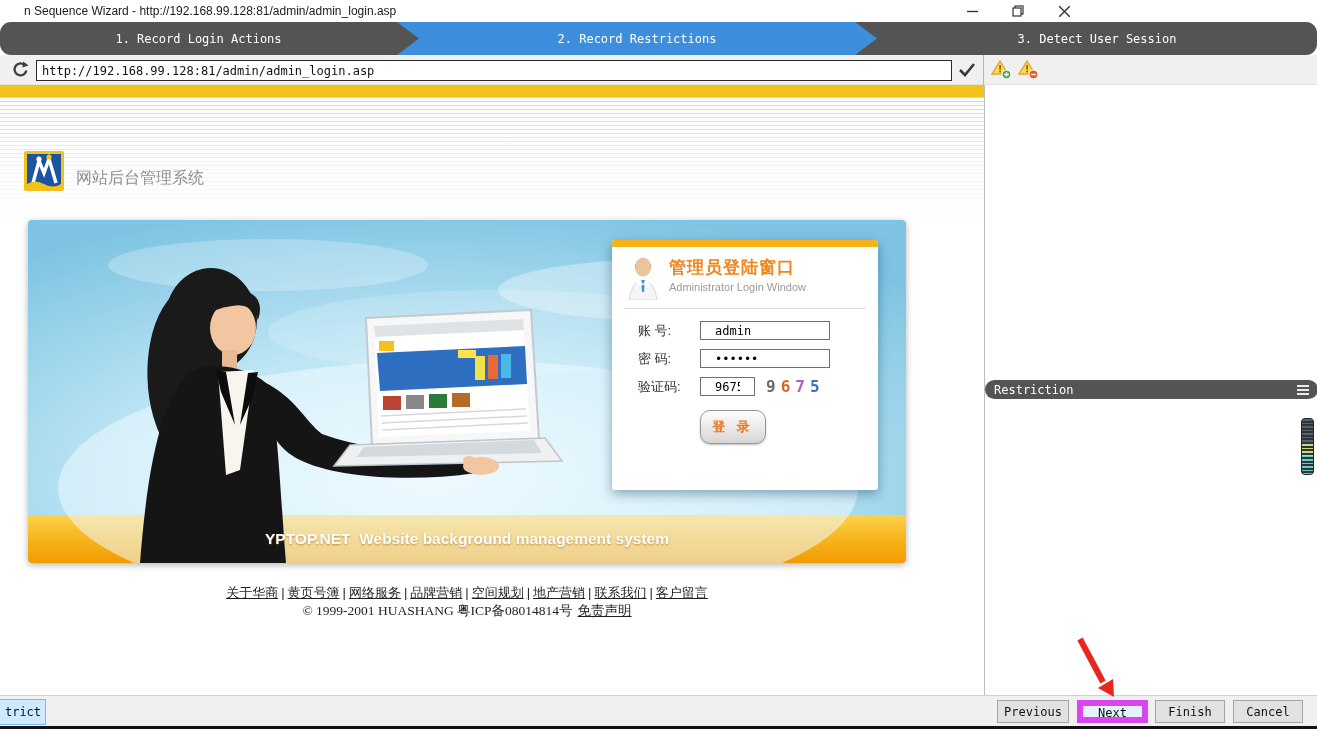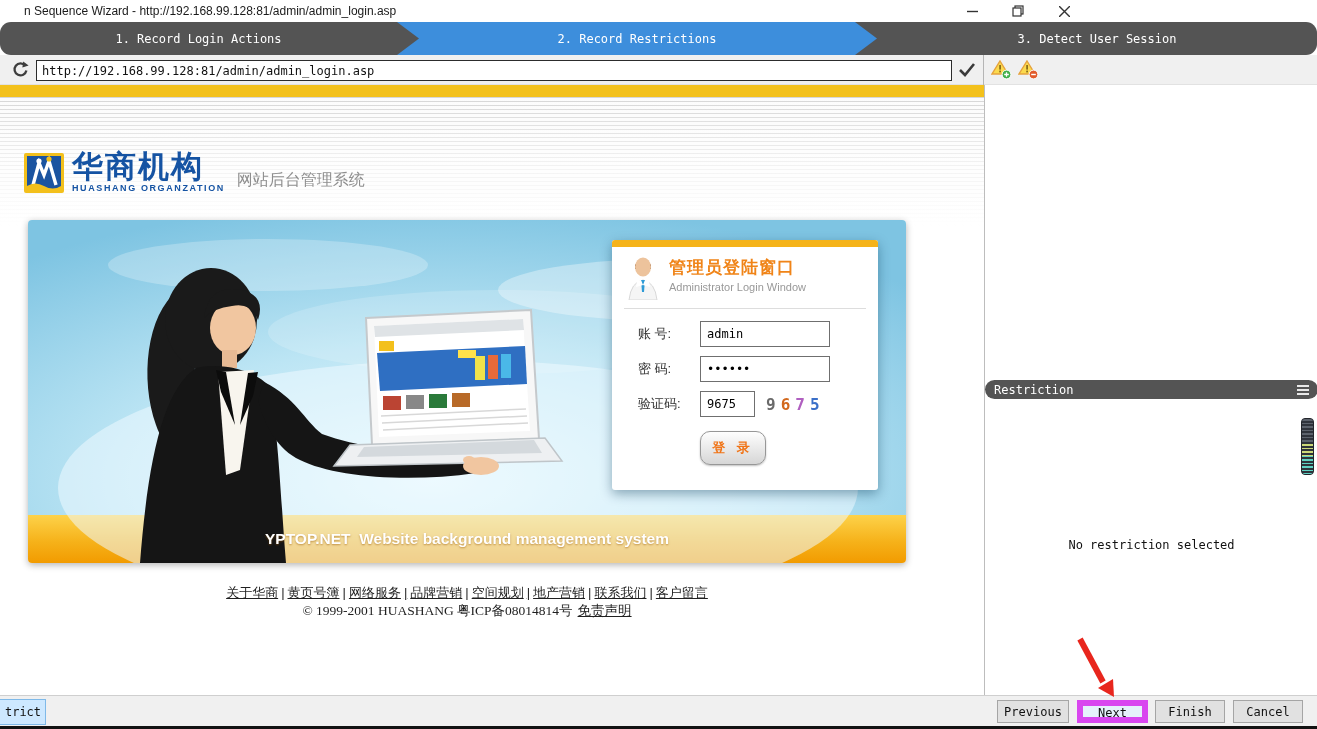--- a/index.html
+++ b/index.html
@@ -73,21 +73,21 @@
     background:#fff; border-radius:3px; box-shadow:0 4px 12px rgba(0,50,80,.4); }
   .card-accent { height:7px; background:#f5b31a; border-radius:3px 3px 0 0; }
   .card-header { display:flex; align-items:flex-start; padding:9px 12px 6px 14px; }
   .card-titles { margin-left:9px; }
   .card-title-cn { font-size:17px; font-weight:bold; color:#f08418; letter-spacing:1px; }
   .card-title-en { font-size:11px; color:#999; margin-top:2px; }
   .card-hr { border:none; border-top:1px solid #ddd; margin:2px 12px 0; }
   .card-form { padding:12px 0 0 26px; font-size:13px; color:#333; }
   .frow { display:flex; align-items:center; margin-bottom:9px; }
   .flabel { width:62px; }
-  .fin { height:26px; border:1px solid #6f6f6f; font-size:12px; padding:0 6px;
+  .fin { height:19px; border:1px solid #6f6f6f; font-size:12px; padding:0 14px;
     font-family:"DejaVu Sans Mono","Liberation Mono",monospace; }
   .fin-wide { width:130px; } .fin-captcha { width:55px; }
   .captcha-digits { margin-left:11px; font-size:16px; font-weight:bold; letter-spacing:5px;
     font-family:"DejaVu Sans Mono","Liberation Mono",monospace; }
   .login-btn { margin:5px 0 0 62px; width:66px; height:34px; cursor:pointer;
     background:linear-gradient(#fefefe,#d6d6d6); border:1px solid #979797; border-radius:10px;
     color:#f07417; font-weight:bold; font-size:13px; letter-spacing:4px;
     box-shadow:0 1px 2px rgba(0,0,0,.25); }
 
   
@@ -204,24 +204,20 @@
 
       <div class="logo-row">
         <svg width="40" height="40">
           <rect x="0" y="0" width="40" height="40" rx="2" fill="#f3c01c"></rect>
           <rect x="3" y="3" width="34" height="34" fill="#1b54a0"></rect>
           <path d="M9,32 L15,10 L20,22 L25,8 L32,32" fill="none" stroke="#fff" stroke-width="3.4"></path>
           <circle cx="15" cy="8" r="2.6" fill="#fff"></circle>
             <circle cx="25" cy="6" r="2.6" fill="#f3c01c"></circle>
           <path d="M3,33 Q11,28 20,33 T37,33 L37,37 L3,37 Z" fill="#f3c01c"></path>
         </svg>
-        <div class="logo-text">
-          <div class="logo-cn">华商机构</div>
-          <div class="logo-en">HUASHANG ORGANZATION</div>
-        </div>
         <div class="site-subtitle">网站后台管理系统</div>
       </div>
 
       <div class="banner">
         <div class="banner-sky"></div>
         <div class="banner-bottom"></div>
 
         <svg class="banner-scene" width="878" height="343" viewBox="0 0 878 343">
           <ellipse cx="660" cy="70" rx="190" ry="32" fill="#fff" opacity="0.35"></ellipse>
           <ellipse cx="240" cy="45" rx="160" ry="26" fill="#fff" opacity="0.25"></ellipse>
@@ -316,21 +312,20 @@
             <span></span>
             <span></span>
             <span></span>
           </span>
       </div>
       <div class="stripe-widget">
         <div class="sw-gray"></div>
         <div class="sw-green"></div>
         <div class="sw-teal"></div>
       </div>
-      <div class="r-empty mono">No restriction selected</div>
     </div>
   </div>
 
   <div class="bottombar">
     <button class="partial-btn">trict</button>
     <button class="wiz-btn btn-previous">Previous</button>
     <button class="wiz-btn btn-next">Next</button>
     <button class="wiz-btn btn-finish">Finish</button>
     <button class="wiz-btn btn-cancel">Cancel</button>
   </div>

